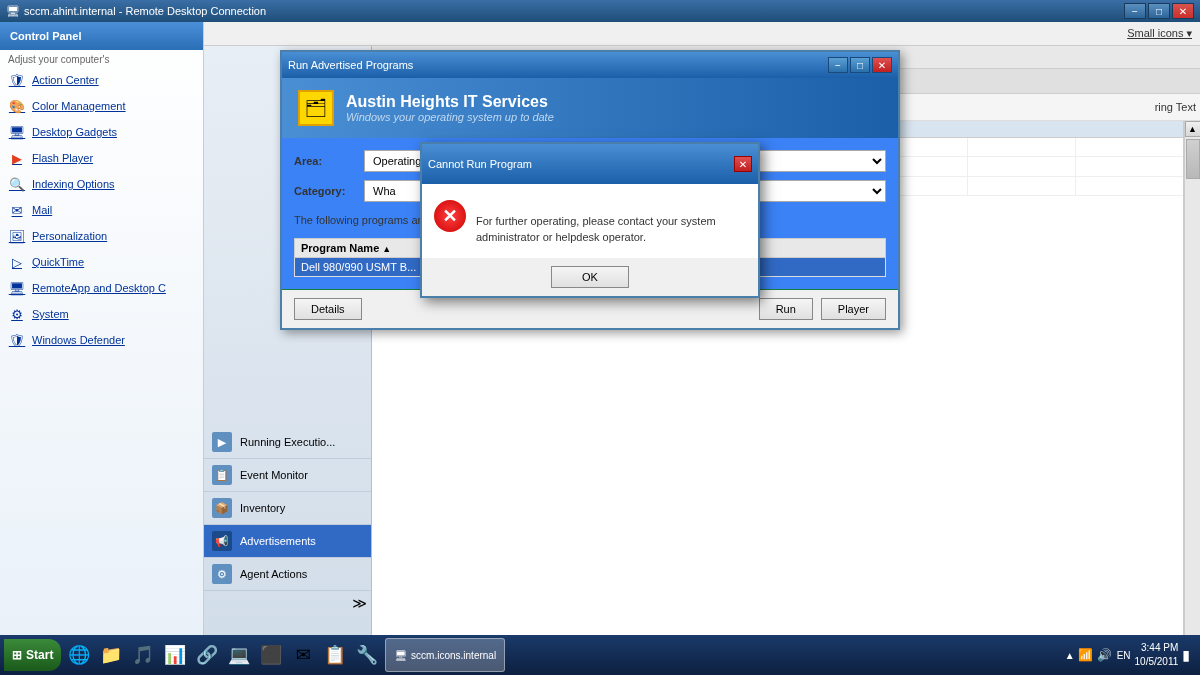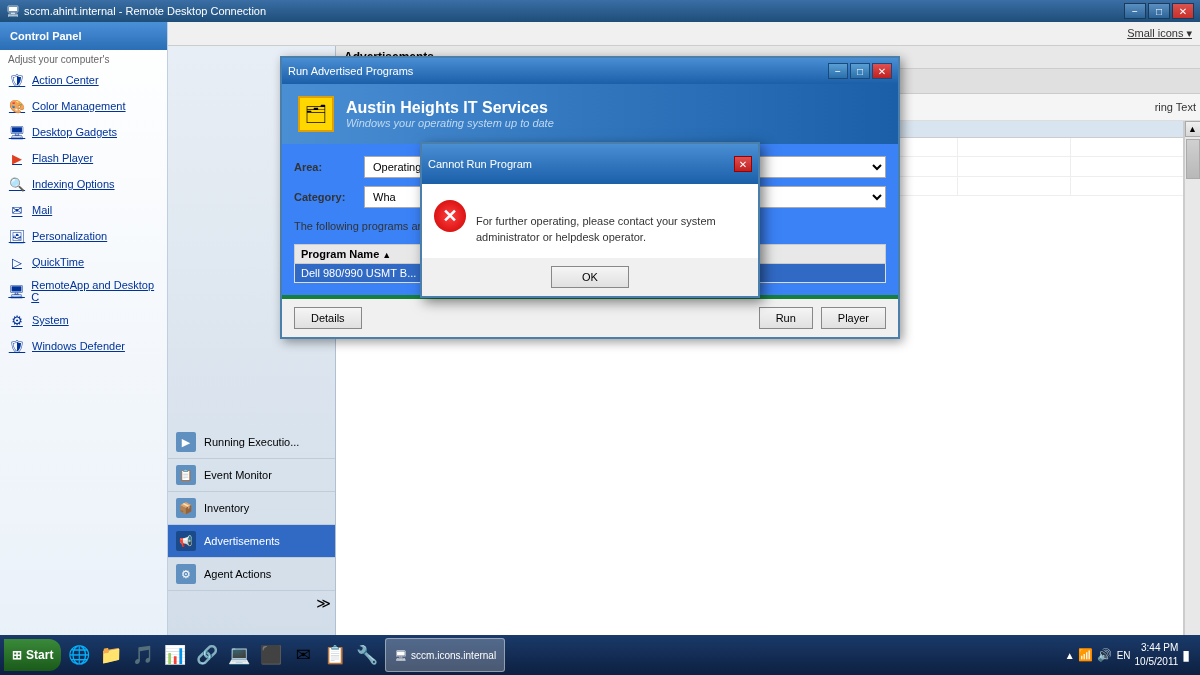--- a/index.html
+++ b/index.html
@@ -41,21 +41,21 @@
     .desktop {
       display: flex;
       width: 1200px;
       height: 653px;
       background: #4a7fab;
       position: relative;
     }
 
     
     .sidebar {
-      width: 168px;
+      width: 204px;
       background: linear-gradient(to bottom, #ffffff, #e8f0f8);
       border-right: 1px solid #c0cfe0;
       height: 100%;
       overflow: hidden;
     }
     .sidebar-header {
       background: linear-gradient(to bottom, #4a90d9, #2a6eb5);
       color: white;
       padding: 8px 10px;
       font-size: 11px;
@@ -107,21 +107,21 @@
       border: 1px solid #ccc;
       font-size: 11px;
       cursor: pointer;
       color: #333;
     }
     .toolbar-icon { font-size: 12px; }
 
     
     .rap-window {
       position: absolute;
-      top: 34px;
+      top: 28px;
       left: 280px;
       width: 620px;
       background: #f0f0f0;
       border: 2px solid #4a7fab;
       box-shadow: 3px 3px 10px rgba(0,0,0,0.4);
       z-index: 100;
     }
     .rap-titlebar {
       background: linear-gradient(to bottom, #4a8fd4, #1a5fa8);
       color: white;
@@ -221,21 +221,21 @@
       background: #316ac5;
       color: white;
     }
     .sort-arrow { font-size: 9px; }
 
     .rap-footer {
       display: flex;
       justify-content: space-between;
       padding: 8px 12px;
       background: #f0f0f0;
-      border-top: 4px solid #15803d;
+      border-top: 1px solid #15803d;
     }
     .rap-action-btn {
       padding: 4px 16px;
       border: 1px solid #888;
       background: linear-gradient(to bottom, #f5f5f5, #e0e0e0);
       font-size: 11px;
       cursor: pointer;
     }
     .rap-action-btn:disabled {
       color: #999;

